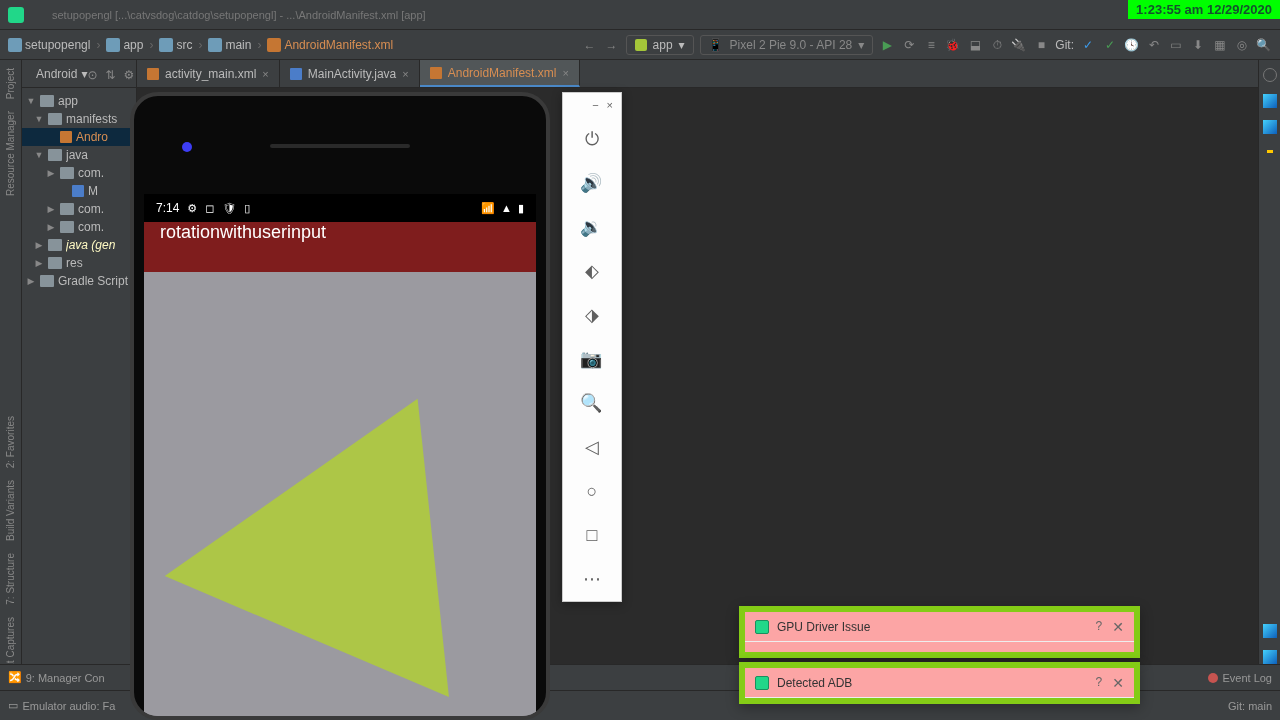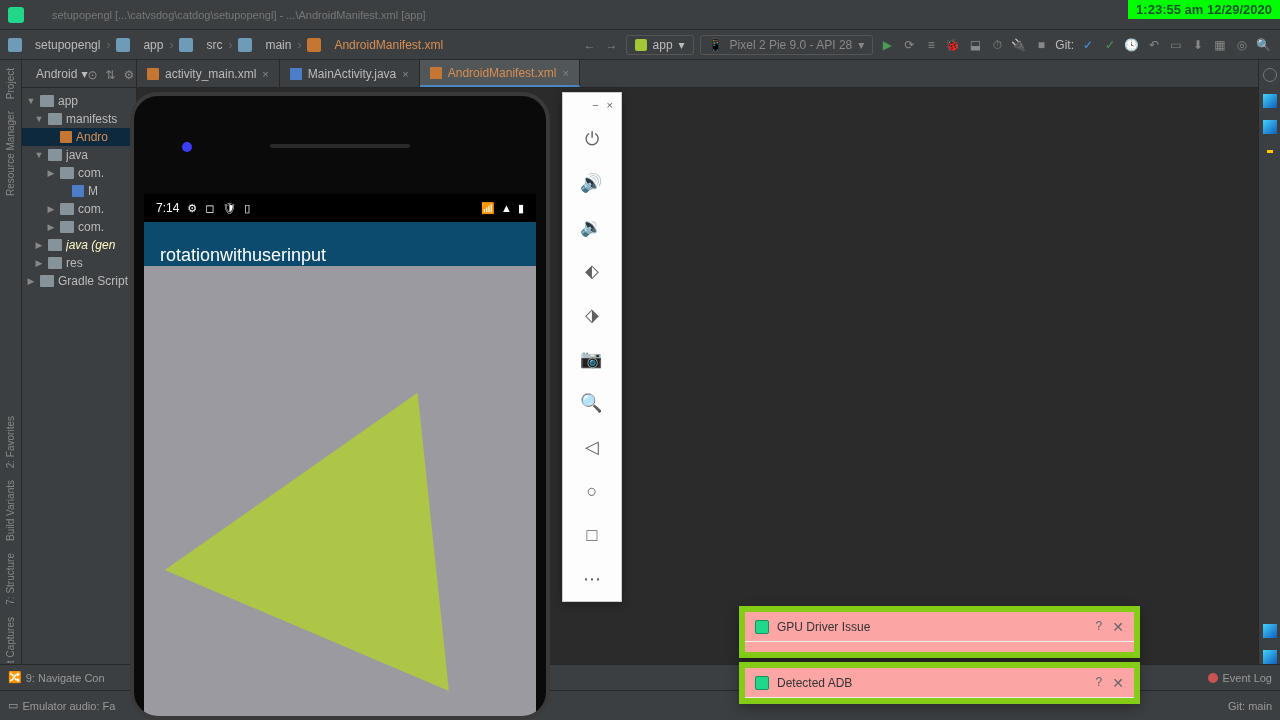--- a/index.html
+++ b/index.html
@@ -7,21 +7,21 @@
   
   .clock-bar { position: absolute; top: 0; right: 0; background: #00ff00; color: #14532d; font-weight: bold; padding: 2px 8px; font-size: 13px; z-index: 100; }
   
   .menu-bar { height: 30px; background: #3c3f41; display: flex; align-items: center; padding: 0 8px; border-bottom: 1px solid #282828; }
   .menu-bar .logo { width: 16px; height: 16px; background: #21d789; border-radius: 3px; margin-right: 8px; }
   .menu-item { padding: 4px 8px; cursor: pointer; color: #bbbbbb; }
   .title-path { margin-left: 20px; color: #777; font-size: 11px; }
   
   .toolbar { height: 30px; background: #3c3f41; display: flex; align-items: center; padding: 0 8px; border-bottom: 1px solid #282828; }
   .breadcrumb { display: flex; align-items: center; gap: 4px; }
-  .bc-item { display: flex; align-items: center; gap: 13px; color: #bbbbbb; }
+  .bc-item { display: flex; align-items: center; gap: 3px; color: #bbbbbb; }
   .bc-sep { color: #666; margin: 0 2px; }
   .bc-icon { width: 14px; height: 14px; background: #6e9cb8; border-radius: 2px; }
   .bc-file-icon { width: 14px; height: 14px; background: #c57633; border-radius: 2px; }
   .bc-active { color: #d88e52; }
   
   .toolbar-right { margin-left: auto; display: flex; align-items: center; gap: 6px; }
   .run-config { display: flex; align-items: center; gap: 6px; padding: 2px 8px; border: 1px solid #555; border-radius: 3px; }
   .run-config .droid { width: 12px; height: 12px; background: #a4c639; border-radius: 2px; }
   .device-sel { display: flex; align-items: center; gap: 6px; padding: 2px 8px; border: 1px solid #555; border-radius: 3px; color: #888; }
   .tb-icon { width: 16px; height: 16px; display: flex; align-items: center; justify-content: center; color: #888; cursor: pointer; }
@@ -73,21 +73,21 @@
   
   
   .emulator-wrap { position: absolute; top: 92px; left: 130px; z-index: 50; }
   .phone-frame { width: 420px; height: 628px; background: #0a0a0a; border-radius: 28px; border: 4px solid #3a3a3a; position: relative; overflow: hidden; }
   .phone-speaker { position: absolute; top: 48px; left: 50%; transform: translateX(-50%); width: 140px; height: 4px; background: #2a2a2a; border-radius: 2px; }
   .phone-camera { position: absolute; top: 46px; left: 48px; width: 10px; height: 10px; background: #3d3df5; border-radius: 50%; }
   .phone-screen { position: absolute; top: 98px; left: 10px; right: 10px; bottom: 0; background: #9b9aa0; overflow: hidden; }
   .status-bar { height: 28px; background: #000; color: #fff; display: flex; align-items: center; padding: 0 12px; font-size: 12px; gap: 8px; }
   .status-right { margin-left: auto; display: flex; gap: 6px; }
   .status-icon { font-size: 11px; }
-  .app-bar { height: 44px; background: #0c4a6e; color: #fff; display: flex; align-items: flex-end; padding: 0 16px; font-size: 18px; font-weight: 500; }
+  .app-bar { height: 50px; background: #7f1d1d; color: #fff; display: flex; align-items: flex-start; padding: 0 16px; font-size: 18px; font-weight: 500; }
   .gl-surface { position: relative; width: 100%; height: calc(100% - 78px); background: #9b9aa0; }
   .triangle { position: absolute; top: 140px; left: 20px; width: 0; height: 0; border-top: 150px solid transparent; border-bottom: 150px solid transparent; border-right: 270px solid #adc647; transform: rotate(-6deg); }
   
   .emu-toolbar { position: absolute; top: 0; left: 432px; width: 60px; background: #fdfdfd; border: 1px solid #ccc; box-shadow: 0 2px 10px rgba(0,0,0,0.3); }
   .emu-titlebar { height: 24px; display: flex; align-items: center; justify-content: flex-end; gap: 8px; padding: 0 8px; color: #666; font-size: 11px; }
   .emu-btn { width: 100%; height: 44px; display: flex; align-items: center; justify-content: center; color: #606060; font-size: 18px; cursor: pointer; }
   
   
   .notif { position: absolute; right: 140px; background: #fca5a5; border: 6px solid #84cc16; box-shadow: 0 4px 12px rgba(0,0,0,0.3); width: 401px; z-index: 60; }
   .notif-header { height: 30px; display: flex; align-items: center; padding: 0 10px; gap: 8px; color: #333; border-bottom: 1px solid #eee; }
@@ -372,21 +372,21 @@
     <div class="notif-actions">
       <span>?</span>
       <span class="notif-close">✕</span>
     </div>
   </div>
 </div>
 
 <div class="bottom-bar">
   <span class="bottom-item">
     <span>🔀</span>
-      <span>9: Navigate Con</span>
+      <span>9: Manager Con</span>
   </span>
   <div class="bottom-event-log">
     <div class="event-dot"></div>
     <span>Event Log</span>
   </div>
 </div>
 
 <div class="status-bar-bottom">
   <span class="status-item">
     <span>▭</span>

